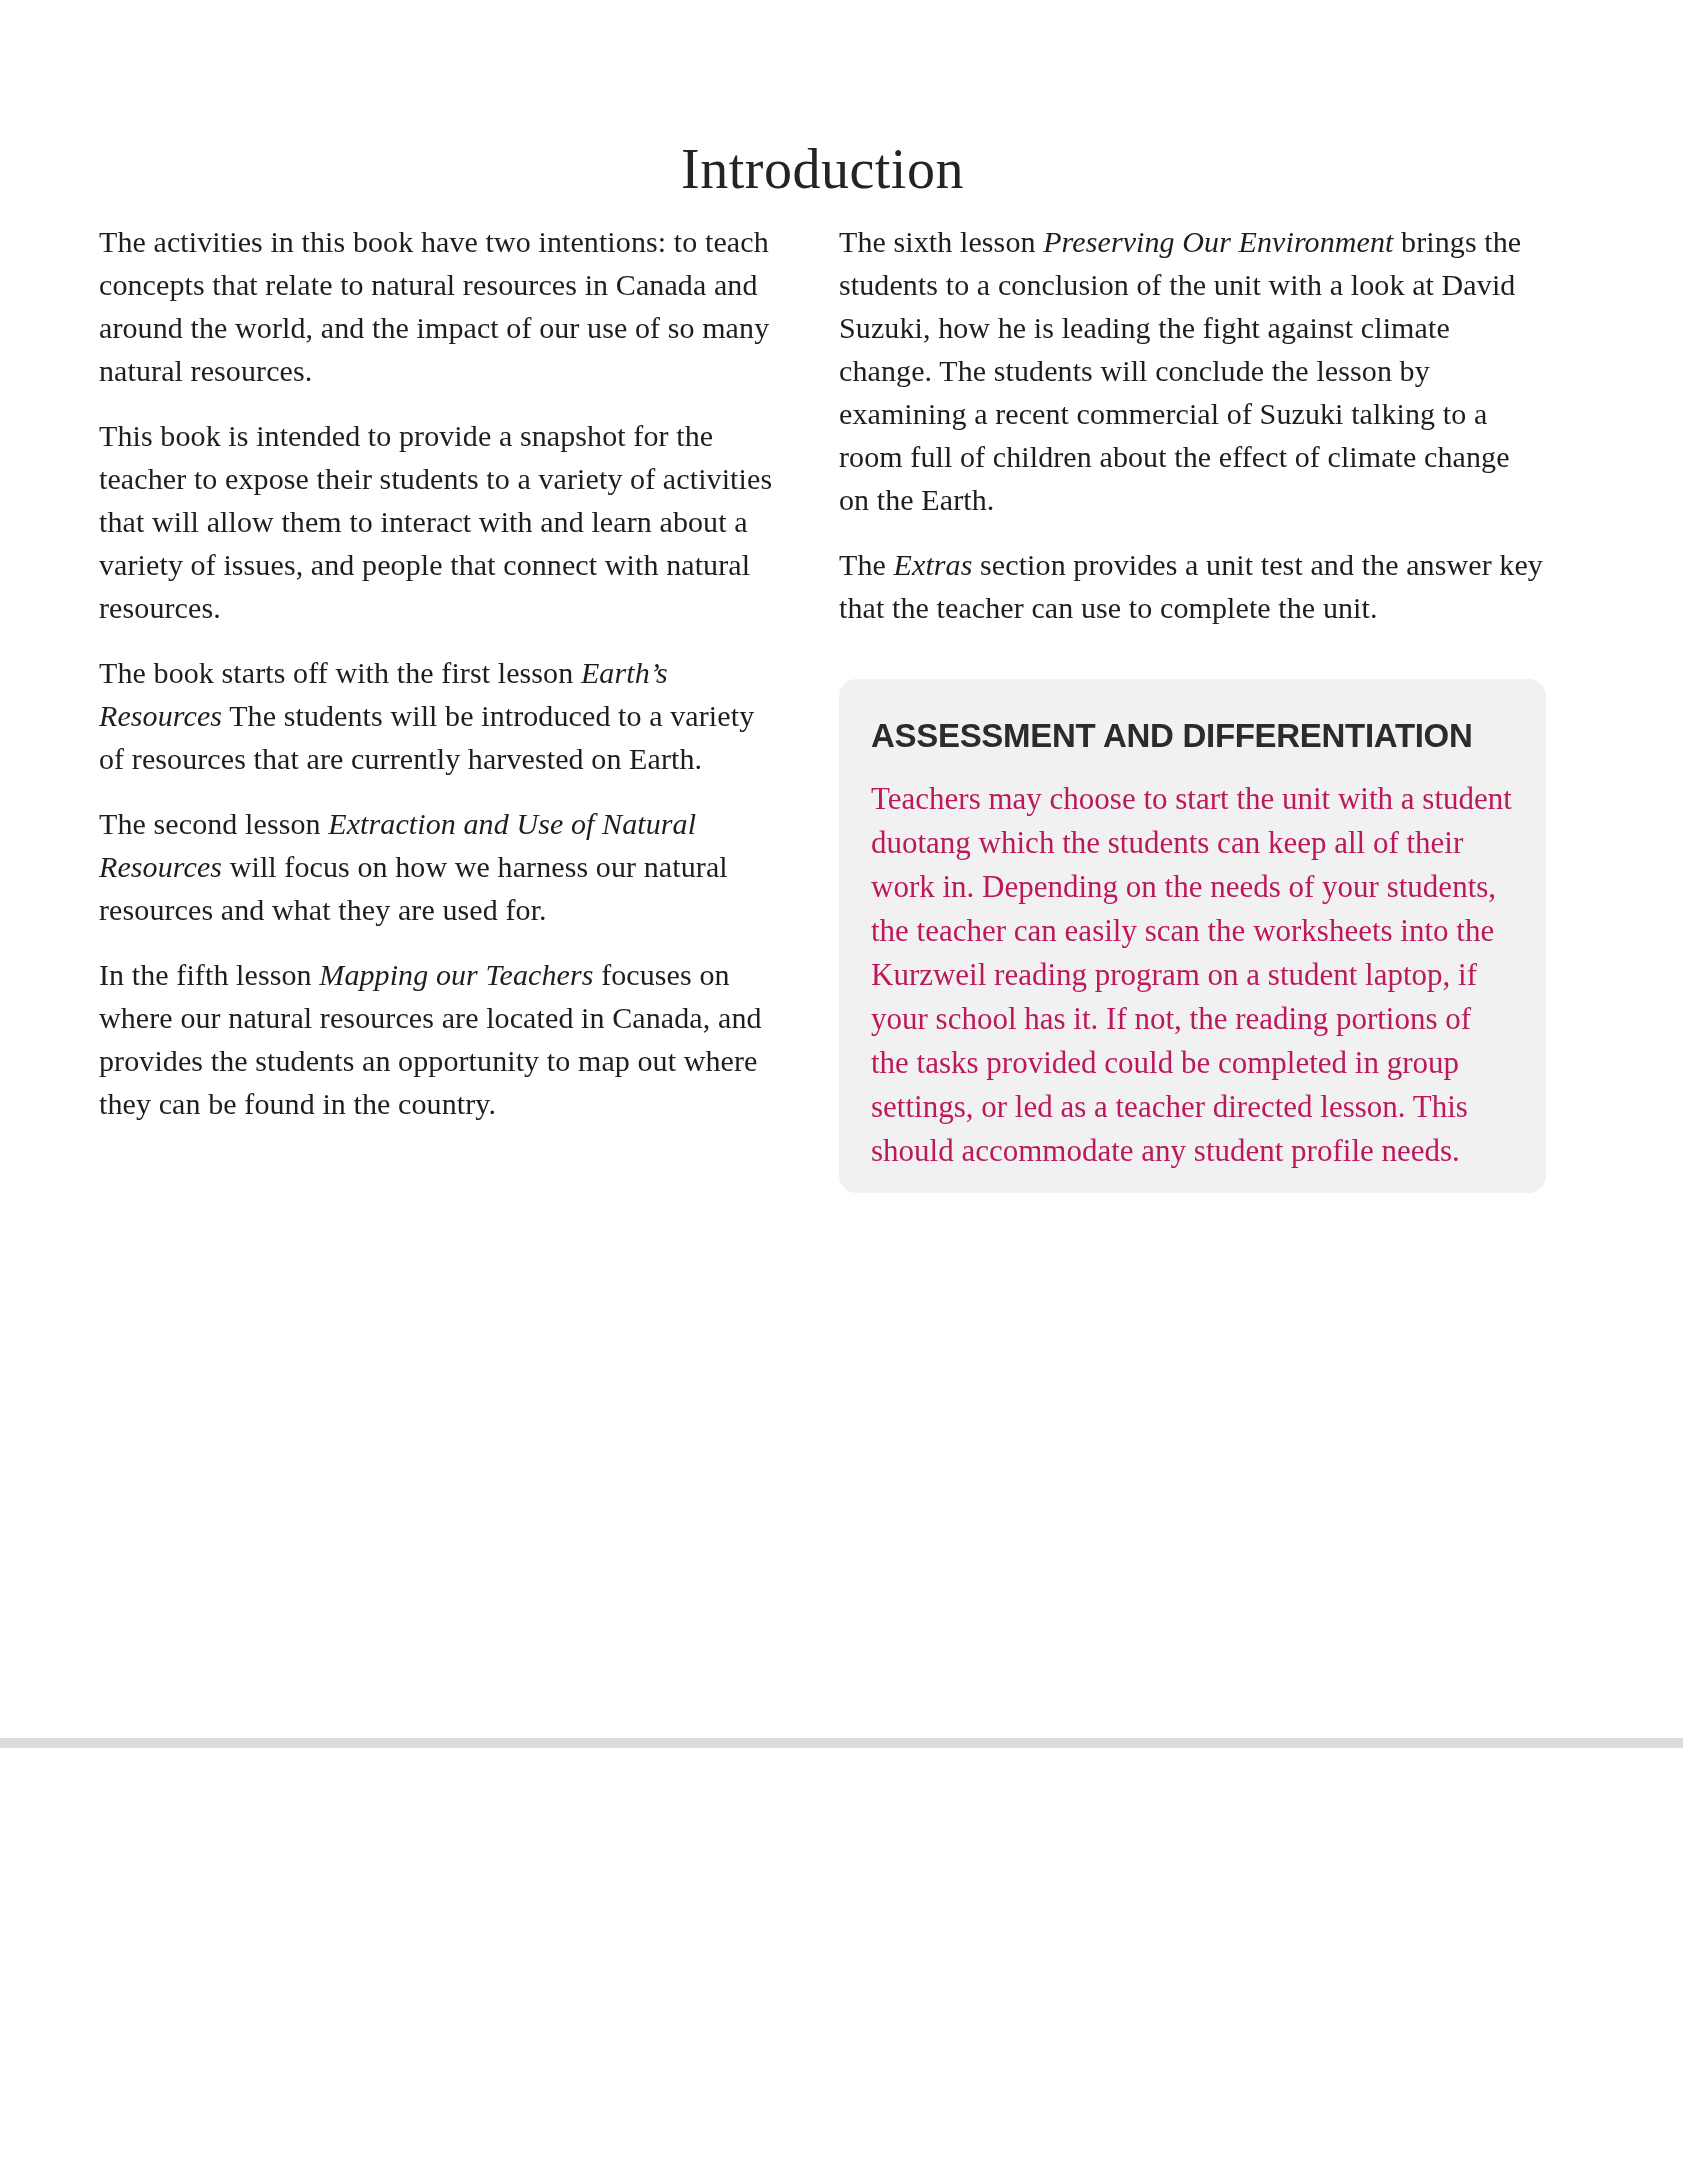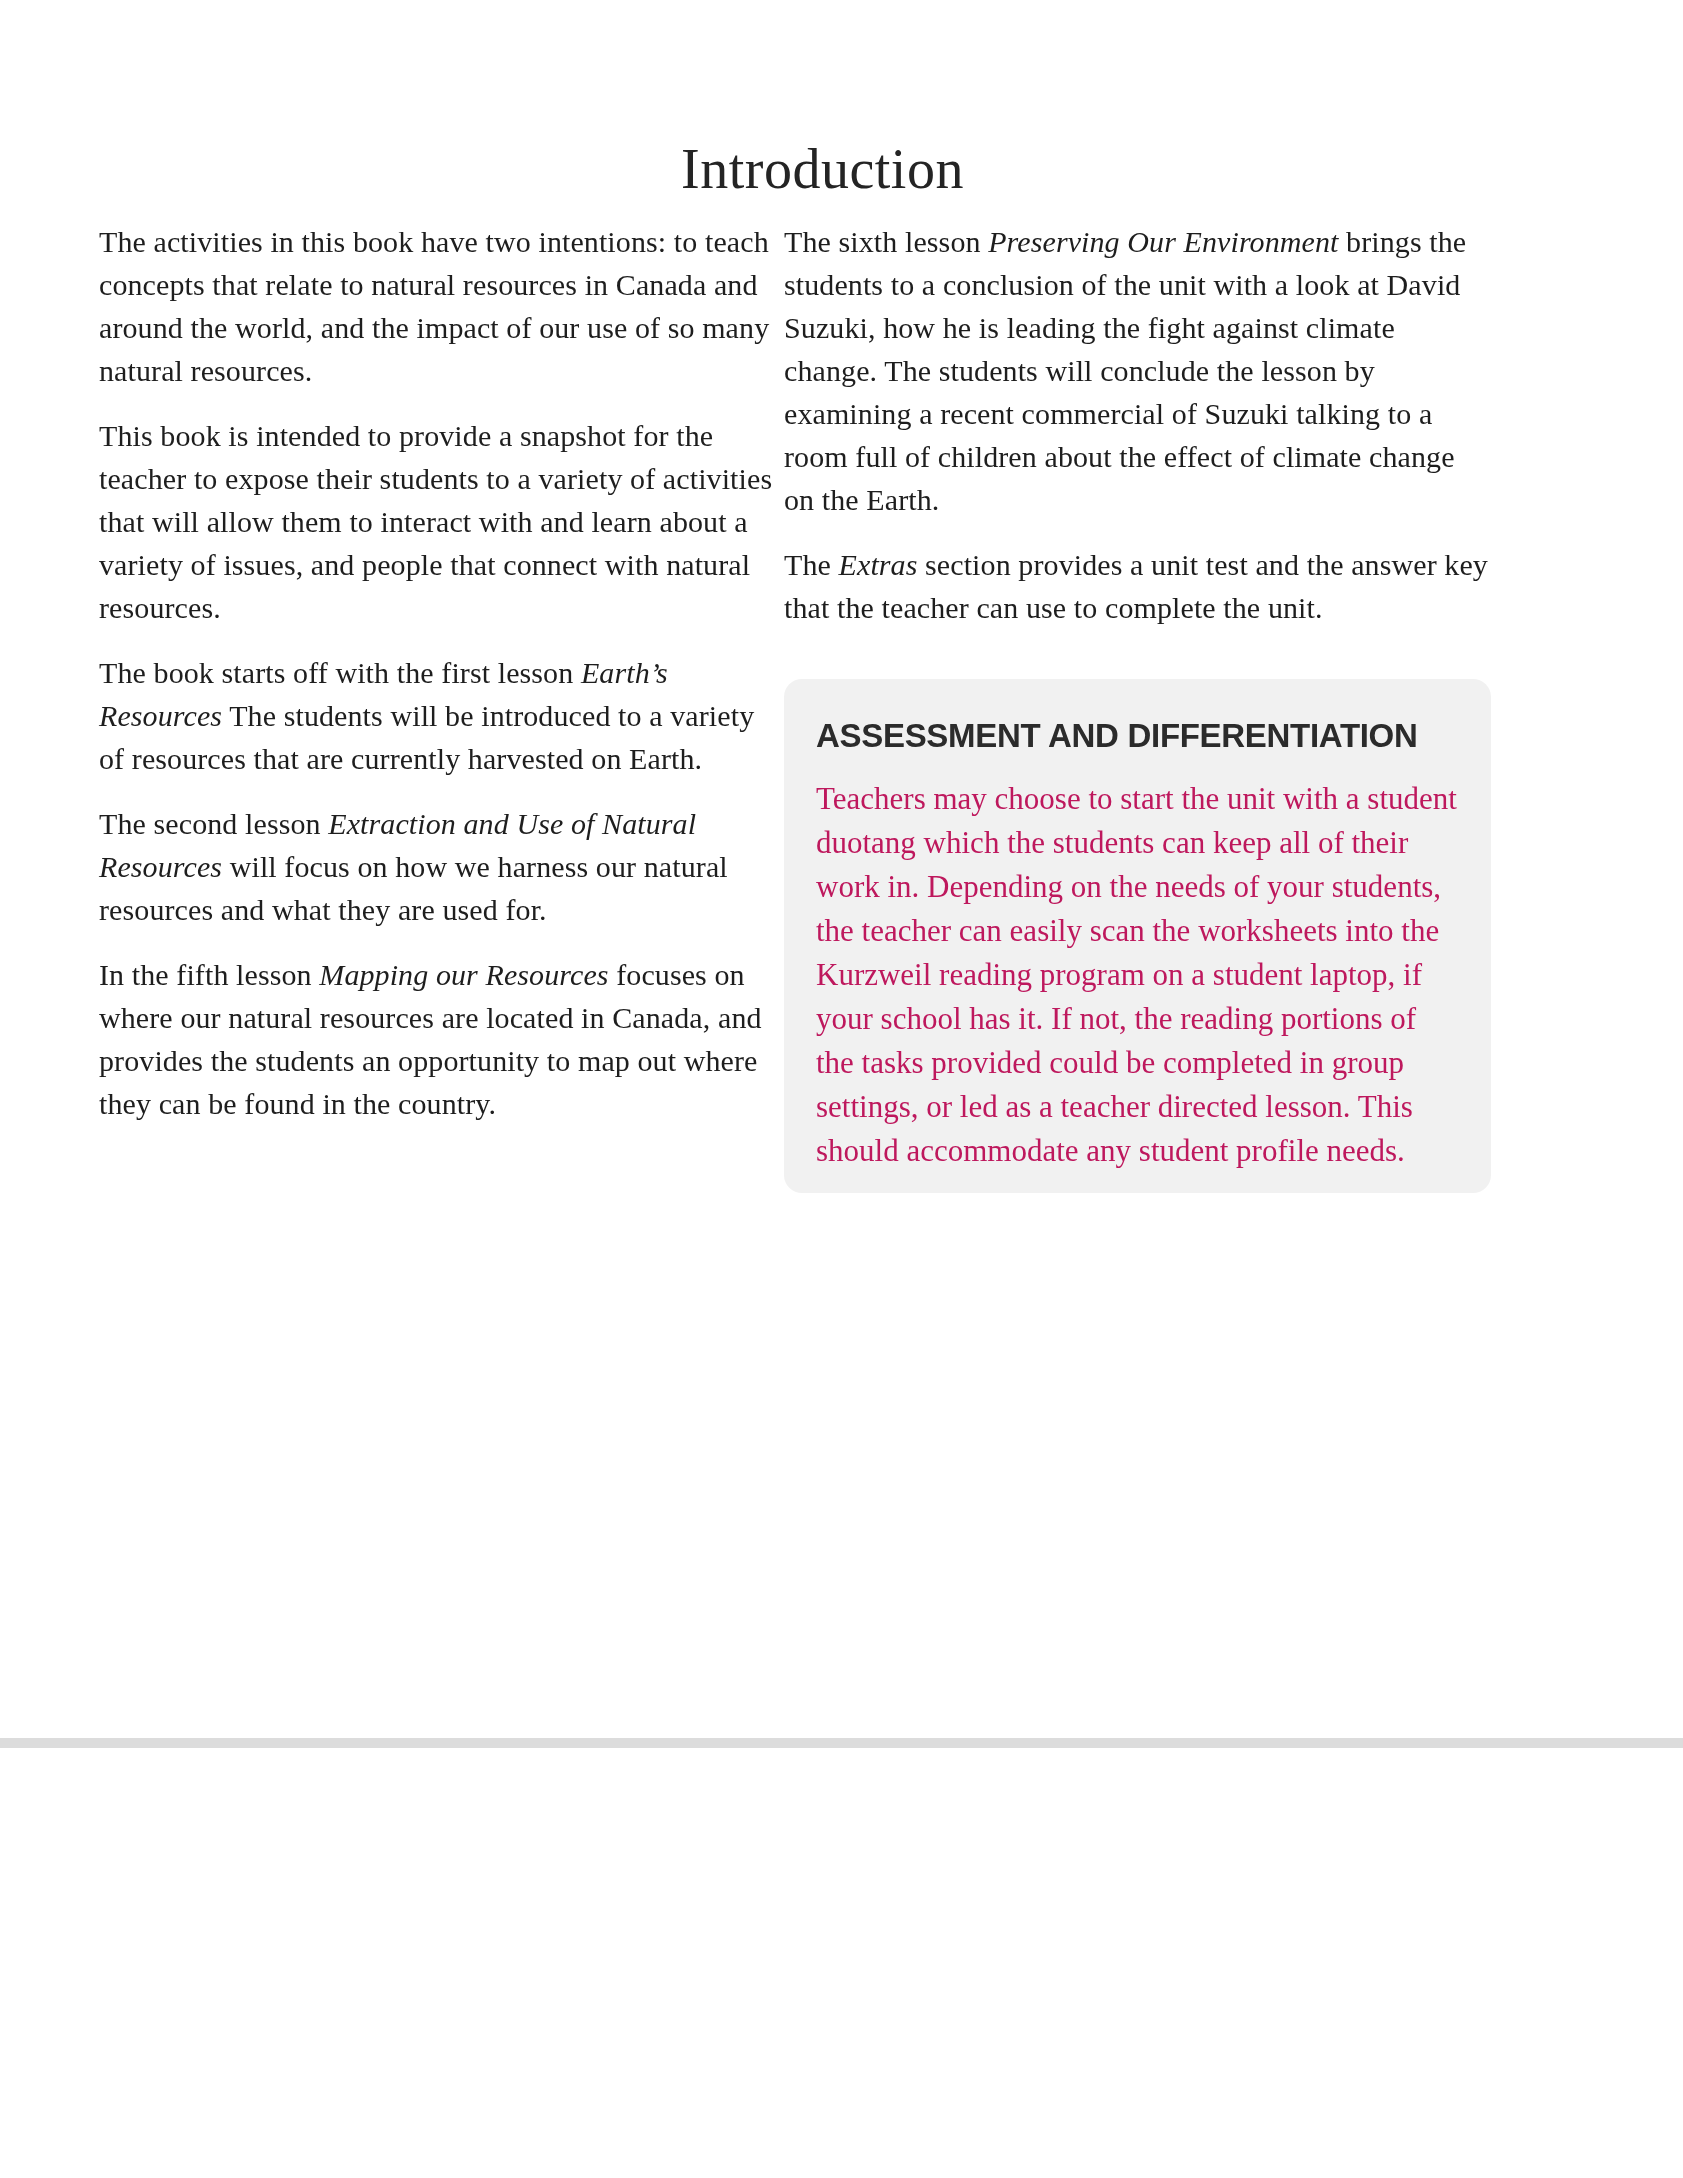--- a/index.html
+++ b/index.html
@@ -25,20 +25,21 @@
     font-size: 56px;
     font-weight: 400;
     color: #242424;
     letter-spacing: 0.5px;
   }
   .columns {
     position: absolute;
     top: 220px;
     left: 99px;
     display: flex;
+    gap: 55px;
     align-items: flex-start;
   }
   .col-left  { width: 685px; }
   .col-right { width: 707px; }
   .para {
     margin: 0 0 22px 0;
     font-size: 30px;
     line-height: 43px;
     letter-spacing: 0.1px;
     color: #1e1e1e;
@@ -107,21 +108,21 @@
 <div class="page">
 
   <h1 class="page-title">Introduction</h1>
 
   <div class="columns">
     <div class="col-left">
         <p class="para"><span class="">The activities in this book have two intentions: to teach concepts that relate to natural resources in Canada and around the world, and the impact of our use of so many natural resources.</span></p>
         <p class="para"><span class="">This book is intended to provide a snapshot for the teacher to expose their students to a variety of activities that will allow them to interact with and learn about a variety of issues, and people that connect with natural resources.</span></p>
         <p class="para"><span class="">The book starts off with the first lesson </span><span class="italic">Earth’s Resources</span><span class=""> The students will be introduced to a variety of resources that are currently harvested on Earth.</span></p>
         <p class="para"><span class="">The second lesson </span><span class="italic">Extraction and Use of Natural Resources</span><span class=""> will focus on how we harness our natural resources and what they are used for.</span></p>
-        <p class="para"><span class="">In the fifth lesson </span><span class="italic">Mapping our Resources</span><span class=""> focuses on where our natural resources are located in Canada, and provides the students an opportunity to map out where they can be found in the country.</span></p>
+        <p class="para"><span class="">In the fifth lesson </span><span class="italic">Mapping our Teachers</span><span class=""> focuses on where our natural resources are located in Canada, and provides the students an opportunity to map out where they can be found in the country.</span></p>
       </div>
 
     <div class="col-right">
       <div>
           <p class="para"><span class="">The sixth lesson </span><span class="italic">Preserving Our Environment</span><span class=""> brings the students to a conclusion of the unit with a look at David Suzuki, how he is leading the fight against climate change. The students will conclude the lesson by examining a recent commercial of Suzuki talking to a room full of children about the effect of climate change on the Earth.</span></p>
           <p class="para"><span class="">The </span><span class="italic">Extras</span><span class=""> section provides a unit test and the answer key that the teacher can use to complete the unit.</span></p>
         </div>
 
       <div class="assessment-box">
         <h2 class="assessment-heading">ASSESSMENT AND DIFFERENTIATION</h2>

